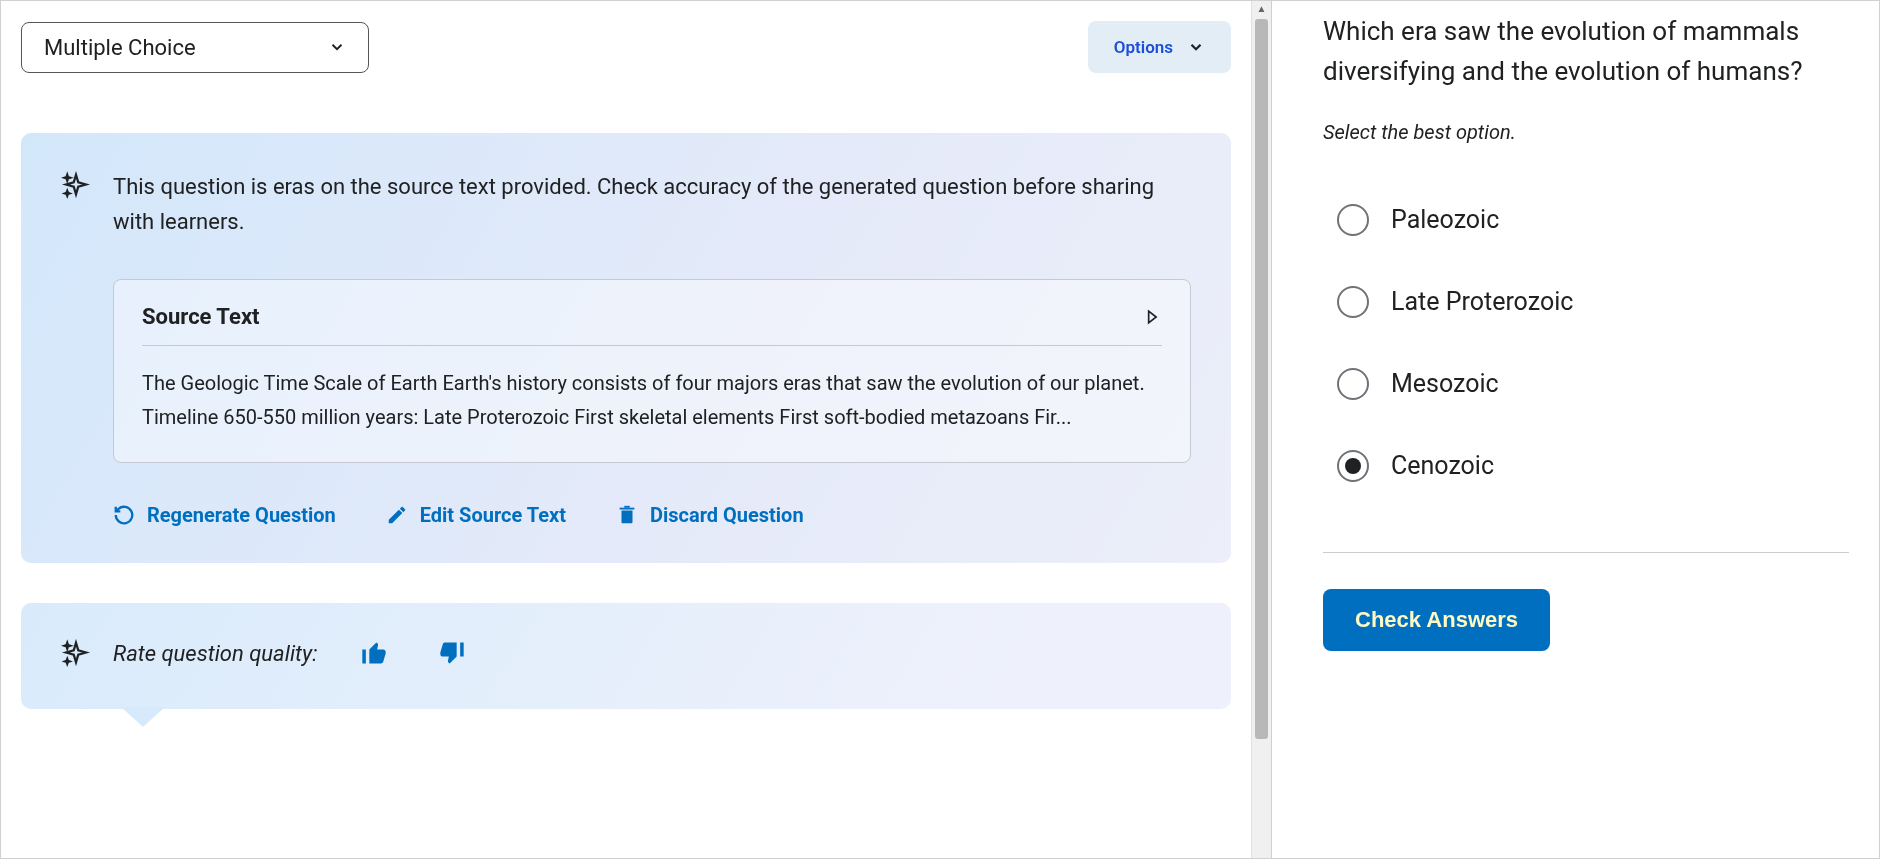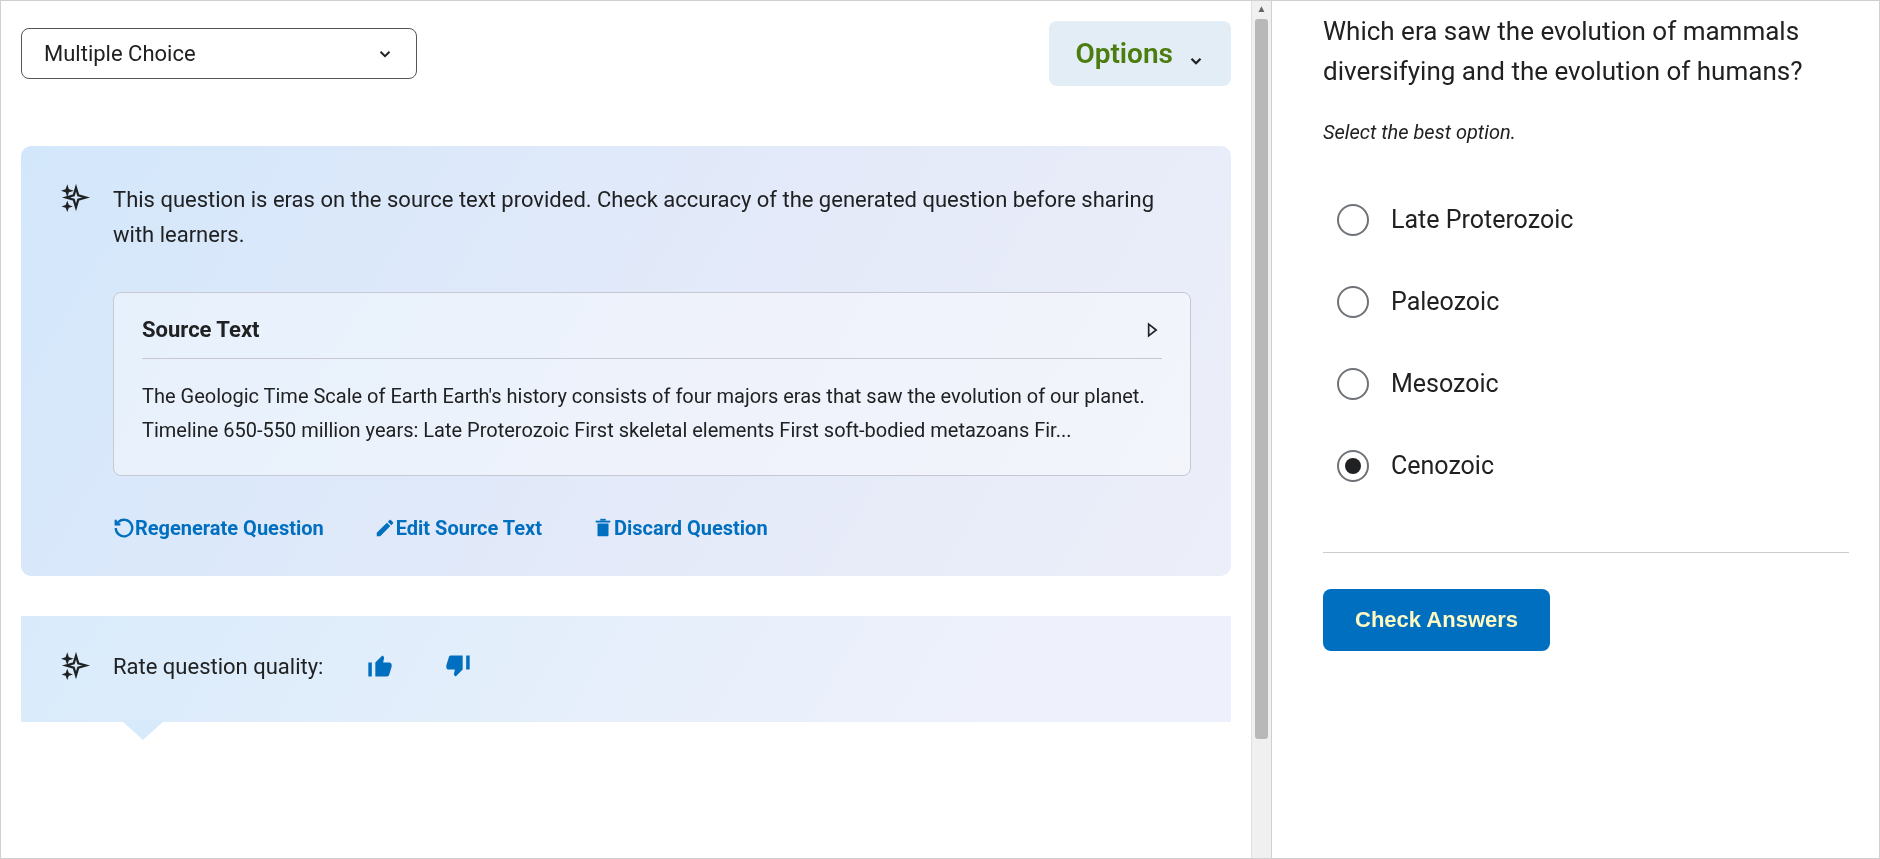--- a/index.html
+++ b/index.html
@@ -56,43 +56,43 @@
   .top-row {
     display: flex;
     justify-content: space-between;
     align-items: center;
     margin-bottom: 60px;
   }
   .type-select {
     border: 1.5px solid #555;
     border-radius: 8px;
     padding: 12px 22px;
-    width: 396px;
+    width: 348px;
     display: flex;
     justify-content: space-between;
     align-items: center;
     font-size: 22px;
     cursor: pointer;
     background: #fff;
   }
   .chevron-down {
     width: 18px;
     height: 18px;
   }
   .options-btn {
     background: #e3edf5;
     border-radius: 8px;
     padding: 16px 26px;
     display: flex;
-    align-items: flex-end;
+    align-items: center;
     gap: 14px;
-    font-size: 28px;
+    font-size: 17px;
     font-weight: 600;
     cursor: pointer;
-    color: #4d7c0f;
+    color: #1d4ed8;
   }
   .card {
     background: linear-gradient(120deg, #d3e7fb 0%, #e5eaf9 60%, #eceff9 100%);
     border-radius: 10px;
     padding: 36px 40px;
     margin-bottom: 40px;
   }
   .card-top {
     display: flex;
     gap: 22px;
@@ -141,35 +141,37 @@
   }
   .action-row {
     display: flex;
     gap: 50px;
     margin-left: 52px;
     align-items: center;
   }
   .action-link {
     display: flex;
     align-items: center;
+    gap: 12px;
     color: #006fbf;
     font-weight: 700;
     font-size: 20px;
     cursor: pointer;
   }
   .action-icon {
     width: 22px;
     height: 22px;
     flex-shrink: 0;
   }
   .rate-card {
     background: linear-gradient(120deg, #d9ebfb 0%, #eef1fb 80%);
-    border-radius: 0;
+    border-radius: 10px;
     padding: 34px 40px 40px 40px;
     position: relative;
+    font-style: italic;
   }
   .rate-row {
     display: flex;
     align-items: center;
     gap: 22px;
   }
   .rate-label {
     font-size: 22px;
     margin-right: 20px;
   }
@@ -360,25 +362,25 @@
 
   <div class="divider-vert"></div>
 
   <div class="right-panel">
     <div class="question-text">Which era saw the evolution of mammals diversifying and the evolution of humans?</div>
     <div class="instruct">Select the best option.</div>
 
     <div class="options-list">
       <div class="opt">
         <div class="radio"></div>
-        <div class="opt-label">Late Proterozoic</div>
+        <div class="opt-label">Paleozoic</div>
       </div>
       <div class="opt">
         <div class="radio"></div>
-        <div class="opt-label">Paleozoic</div>
+        <div class="opt-label">Late Proterozoic</div>
       </div>
       <div class="opt">
         <div class="radio"></div>
         <div class="opt-label">Mesozoic</div>
       </div>
       <div class="opt">
         <div class="radio checked"></div>
         <div class="opt-label">Cenozoic</div>
       </div>
     </div>

